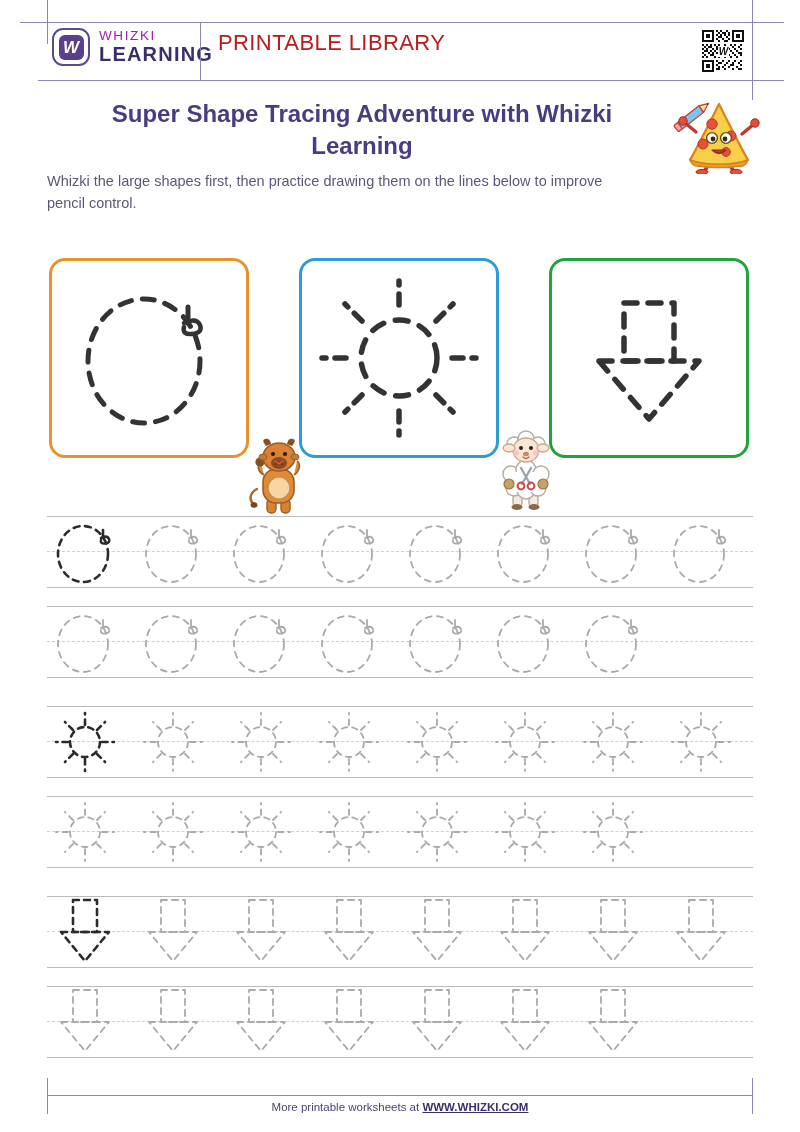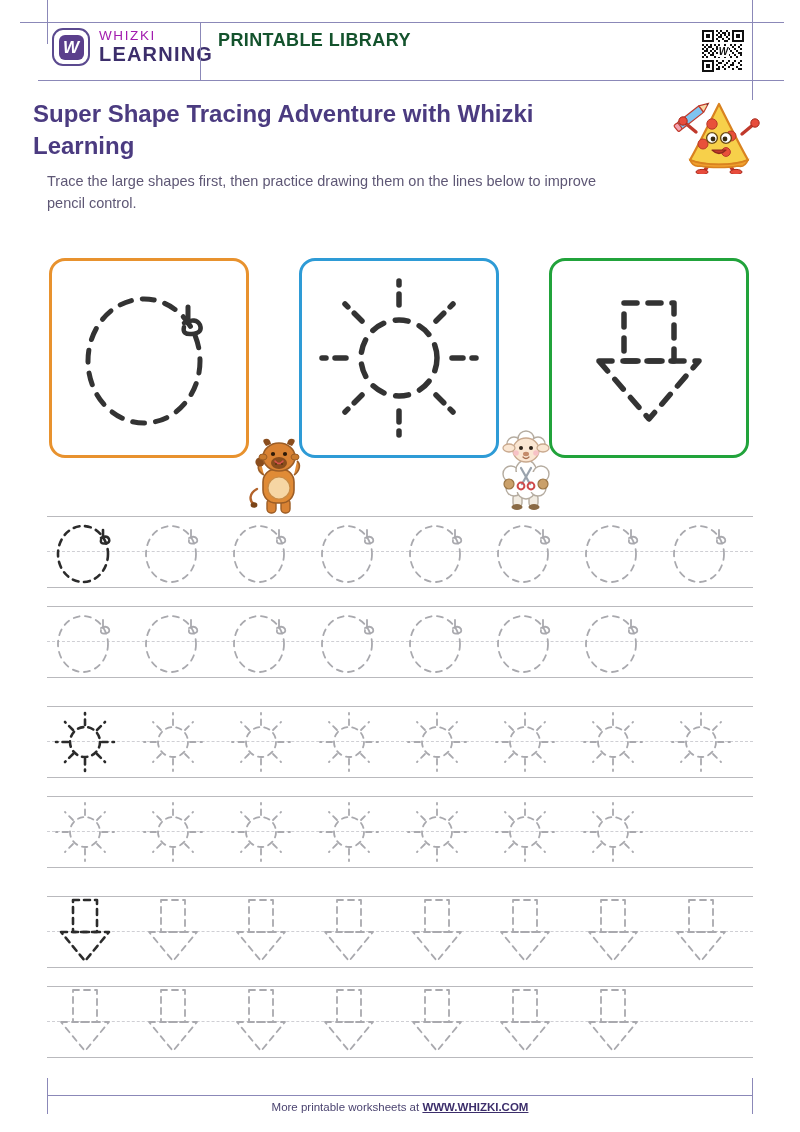--- a/index.html
+++ b/index.html
@@ -99,24 +99,24 @@
     height: 58px;
     background: #8b88b8;
   }
   .header-titles {
     position: absolute;
     left: 180px;
     top: 8px;
     line-height: 1.18;
   }
   .hdr-line-1 {
-    font-size: 18px;
+    font-size: 22px;
     letter-spacing: 0.4px;
-    color: #14532d;
-    font-weight: 700;
+    color: #b91c1c;
+    font-weight: 400;
   }
   .hdr-line-2 {
     font-size: 19px;
     letter-spacing: 0.3px;
     color: #3c2e6b;
     font-weight: bold;
   }
 
   
   .qr-wrap {
@@ -134,27 +134,28 @@
     position: absolute;
     left: 668px;
     top: 96px;
     width: 104px;
     height: 78px;
   }
 
   
   .title {
     position: absolute;
-    left: 33px;
+    left: 62px;
     top: 98px;
     width: 600px;
     font-size: 24px;
     font-weight: bold;
     color: #4b3b80;
     line-height: 1.33;
+    text-align: center;
   }
   .subtitle {
     position: absolute;
     left: 47px;
     top: 170px;
     width: 580px;
     font-size: 14.5px;
     color: #5e5775;
     line-height: 1.55;
   }
@@ -408,21 +409,21 @@
 
     <circle cx="44" cy="42" r="5.4" fill="#ffffff" stroke="#6b4a12" stroke-width="1.4"></circle>
     <circle cx="58" cy="42" r="5.4" fill="#ffffff" stroke="#6b4a12" stroke-width="1.4"></circle>
     <circle cx="45" cy="43" r="2.4" fill="#3a2c10"></circle>
     <circle cx="57" cy="43" r="2.4" fill="#3a2c10"></circle>
     <path d="M44 54 Q51 61 58 54 Z" fill="#c0392b" stroke="#8e2a1d" stroke-width="1.2" stroke-linejoin="round"></path>
   </svg>
 </div>
 
 <div class="title">Super Shape Tracing Adventure with Whizki Learning</div>
-<div class="subtitle">Trace the large shapes first, then practice drawing them on the lines below to improve pencil control.</div>
+<div class="subtitle">Whizki the large shapes first, then practice drawing them on the lines below to improve pencil control.</div>
 
 <div class="shape-box" id="box-0">
   <svg width="194" height="194" viewBox="0 0 194 194" aria-hidden="true">
     <ellipse cx="92" cy="100" rx="56" ry="62" fill="none" stroke="#333333" stroke-width="5" stroke-dasharray="12 11" stroke-linecap="round"></ellipse>
     <path d="M136 46 L136 62" stroke="#333333" stroke-width="5" stroke-linecap="round"></path>
     <path d="M132 62 q12 -6 16 2 q3 8 -8 9 q-10 1 -8 -7" fill="none" stroke="#333333" stroke-width="4.5" stroke-linecap="round"></path>
   </svg>
 </div>
 
 <div class="shape-box" id="box-1">

